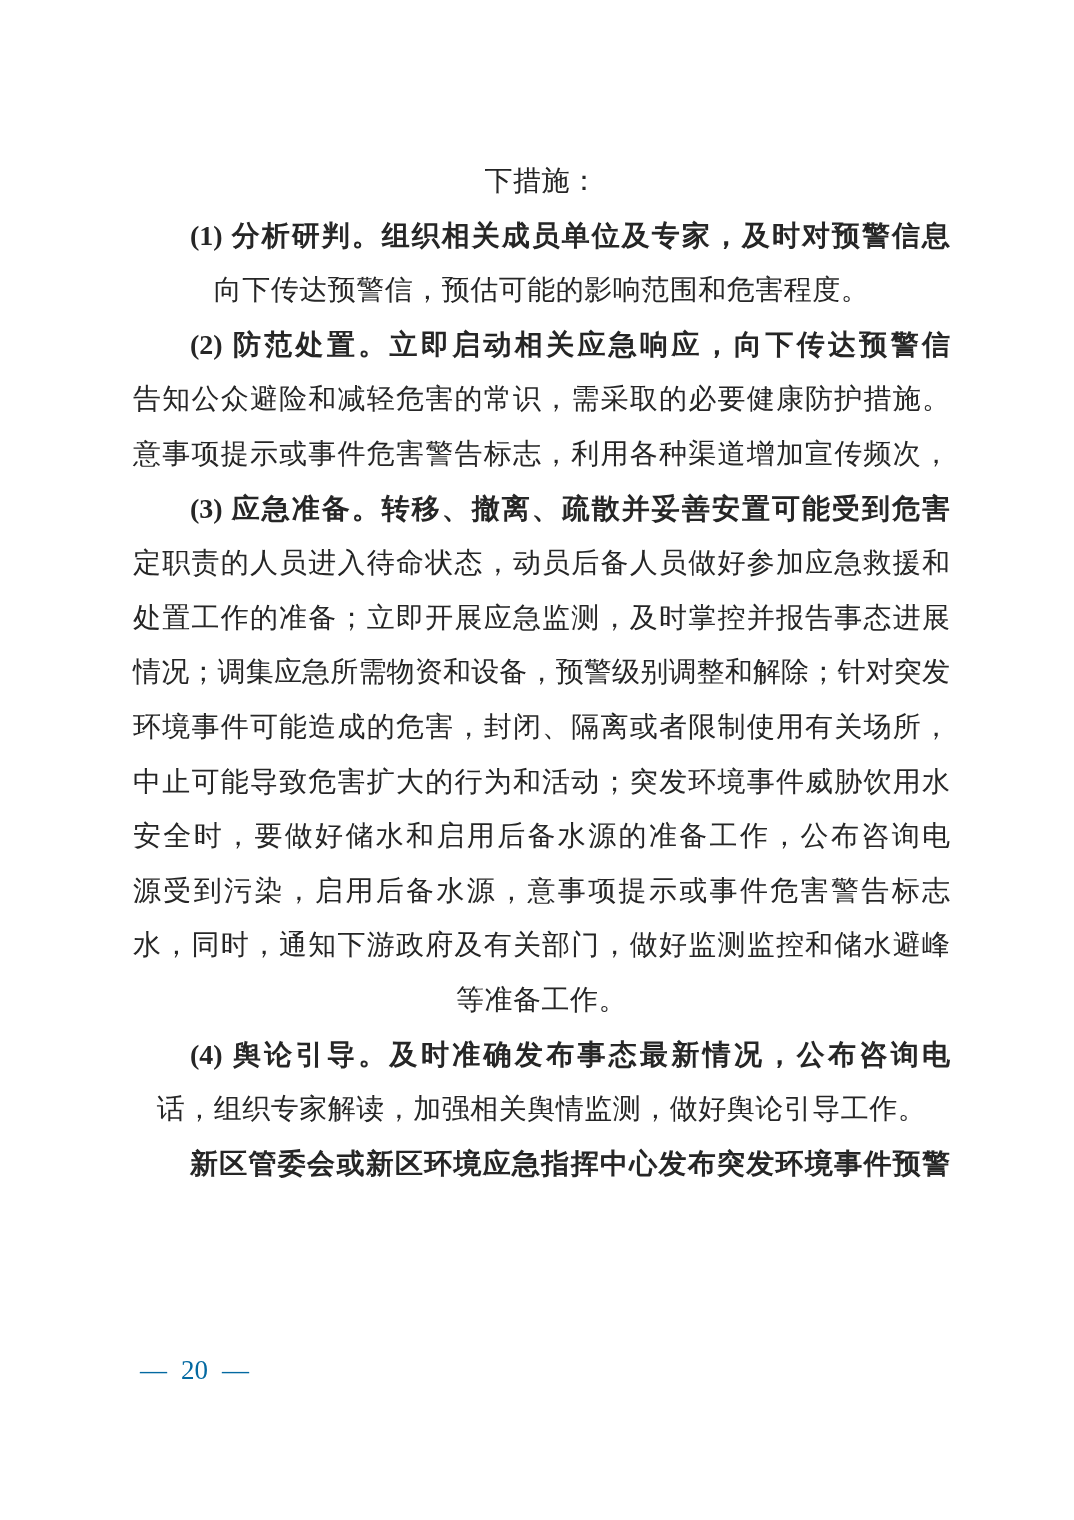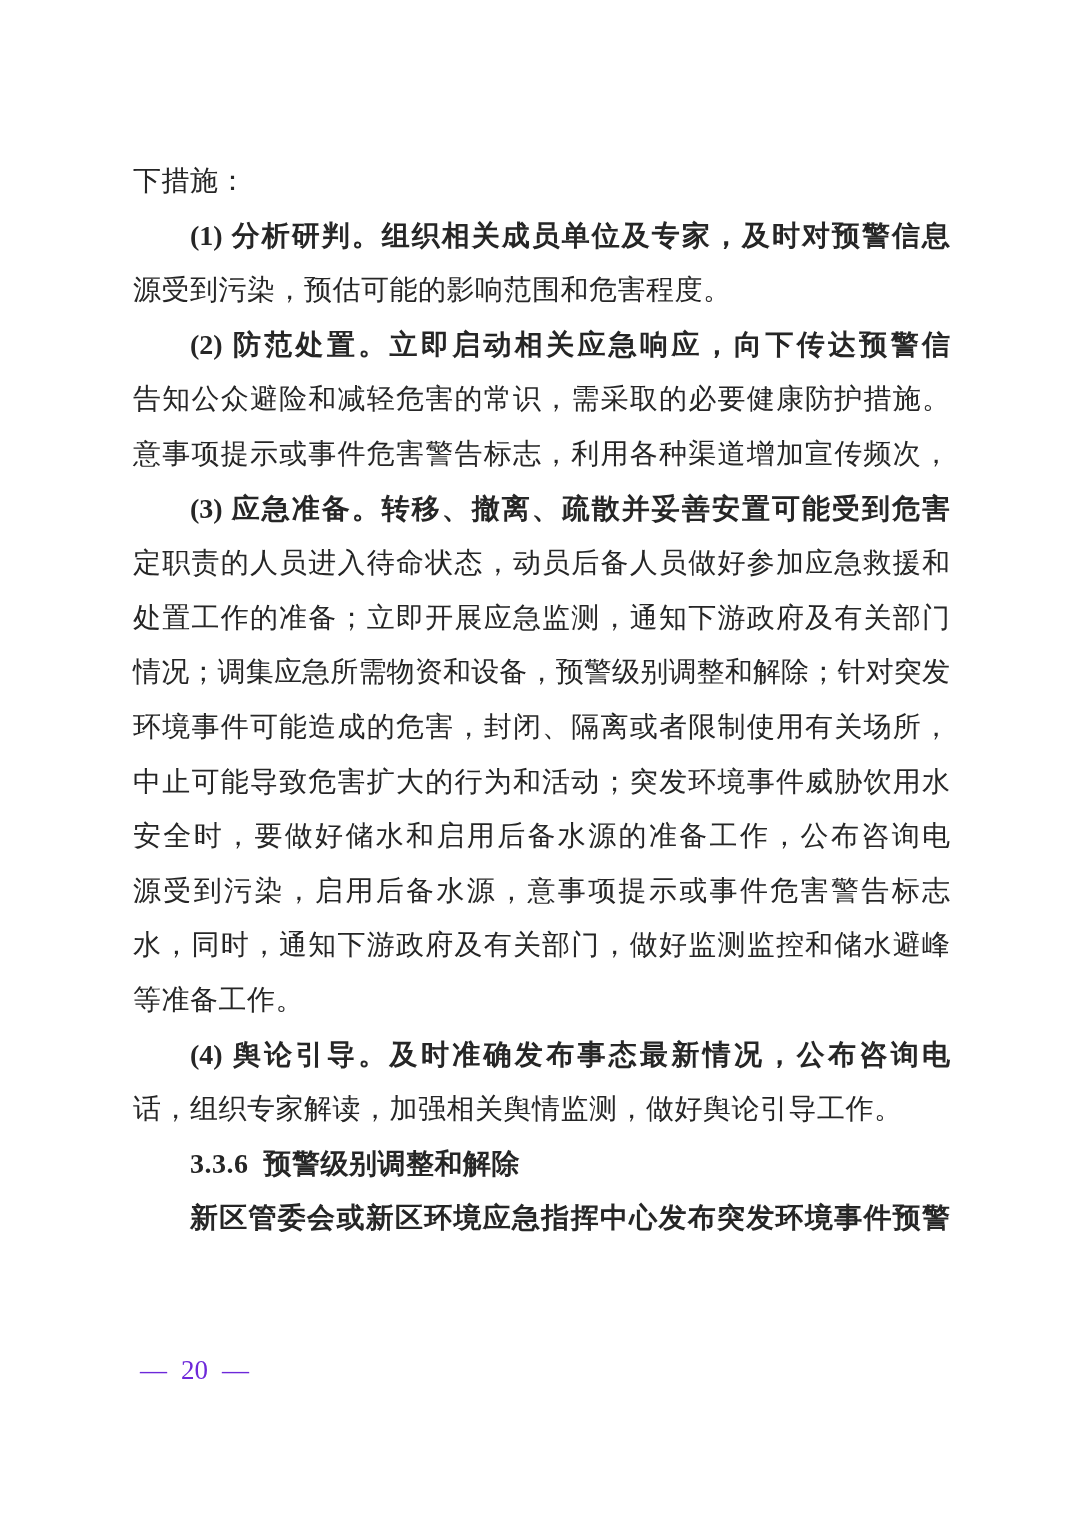--- a/index.html
+++ b/index.html
@@ -19,71 +19,70 @@
   .content {
     position: absolute;
     left: 133px;
     top: 154px;
     width: 817px;
   }
   .line {
     font-size: 28px;
     line-height: 54.6px;
     height: 54.6px;
-    text-align: left;
+    text-align: center;
     white-space: pre;
     letter-spacing: 0.5px;
   }
   .line.justify {
     white-space: normal;
     text-align: justify;
     text-align-last: justify;
     -moz-text-align-last: justify;
     letter-spacing: 0;
   }
   .line.indent {
     padding-left: 57px;
     font-weight: bold;
   }
   .footer {
     position: absolute;
     left: 140px;
     top: 1352px;
     font-size: 27px;
     line-height: 36px;
-    color: #6d28d9;
+    color: #0369a1;
   }
   .footer .pagenum {
     margin: 0 14px;
   }
 </style>
 </head>
 <body>
 
 <div class="page">
 
   <div class="content">
 
   <div class="line">下措施：</div>
       <div class="line indent justify">(1) 分析研判。组织相关成员单位及专家，及时对预警信息</div>
-      <div class="line">源受到污染，预估可能的影响范围和危害程度。</div>
+      <div class="line">向下传达预警信，预估可能的影响范围和危害程度。</div>
       <div class="line indent justify">(2) 防范处置。立即启动相关应急响应，向下传达预警信</div>
       <div class="line justify">告知公众避险和减轻危害的常识，需采取的必要健康防护措施。</div>
       <div class="line justify">意事项提示或事件危害警告标志，利用各种渠道增加宣传频次，</div>
       <div class="line indent justify">(3) 应急准备。转移、撤离、疏散并妥善安置可能受到危害</div>
       <div class="line justify">定职责的人员进入待命状态，动员后备人员做好参加应急救援和</div>
-      <div class="line justify">处置工作的准备；立即开展应急监测，通知下游政府及有关部门</div>
+      <div class="line justify">处置工作的准备；立即开展应急监测，及时掌控并报告事态进展</div>
       <div class="line justify">情况；调集应急所需物资和设备，预警级别调整和解除；针对突发</div>
       <div class="line justify">环境事件可能造成的危害，封闭、隔离或者限制使用有关场所，</div>
       <div class="line justify">中止可能导致危害扩大的行为和活动；突发环境事件威胁饮用水</div>
       <div class="line justify">安全时，要做好储水和启用后备水源的准备工作，公布咨询电</div>
       <div class="line justify">源受到污染，启用后备水源，意事项提示或事件危害警告标志</div>
       <div class="line justify">水，同时，通知下游政府及有关部门，做好监测监控和储水避峰</div>
       <div class="line">等准备工作。</div>
       <div class="line indent justify">(4) 舆论引导。及时准确发布事态最新情况，公布咨询电</div>
       <div class="line">话，组织专家解读，加强相关舆情监测，做好舆论引导工作。</div>
-      <div class="line indent">3.3.6  预警级别调整和解除</div>
       <div class="line indent justify">新区管委会或新区环境应急指挥中心发布突发环境事件预警</div>
     </div>
 
   <div class="footer"><span>—</span><span class="pagenum">20</span><span>—</span></div>
 
 </div>
 
 </body></html>

